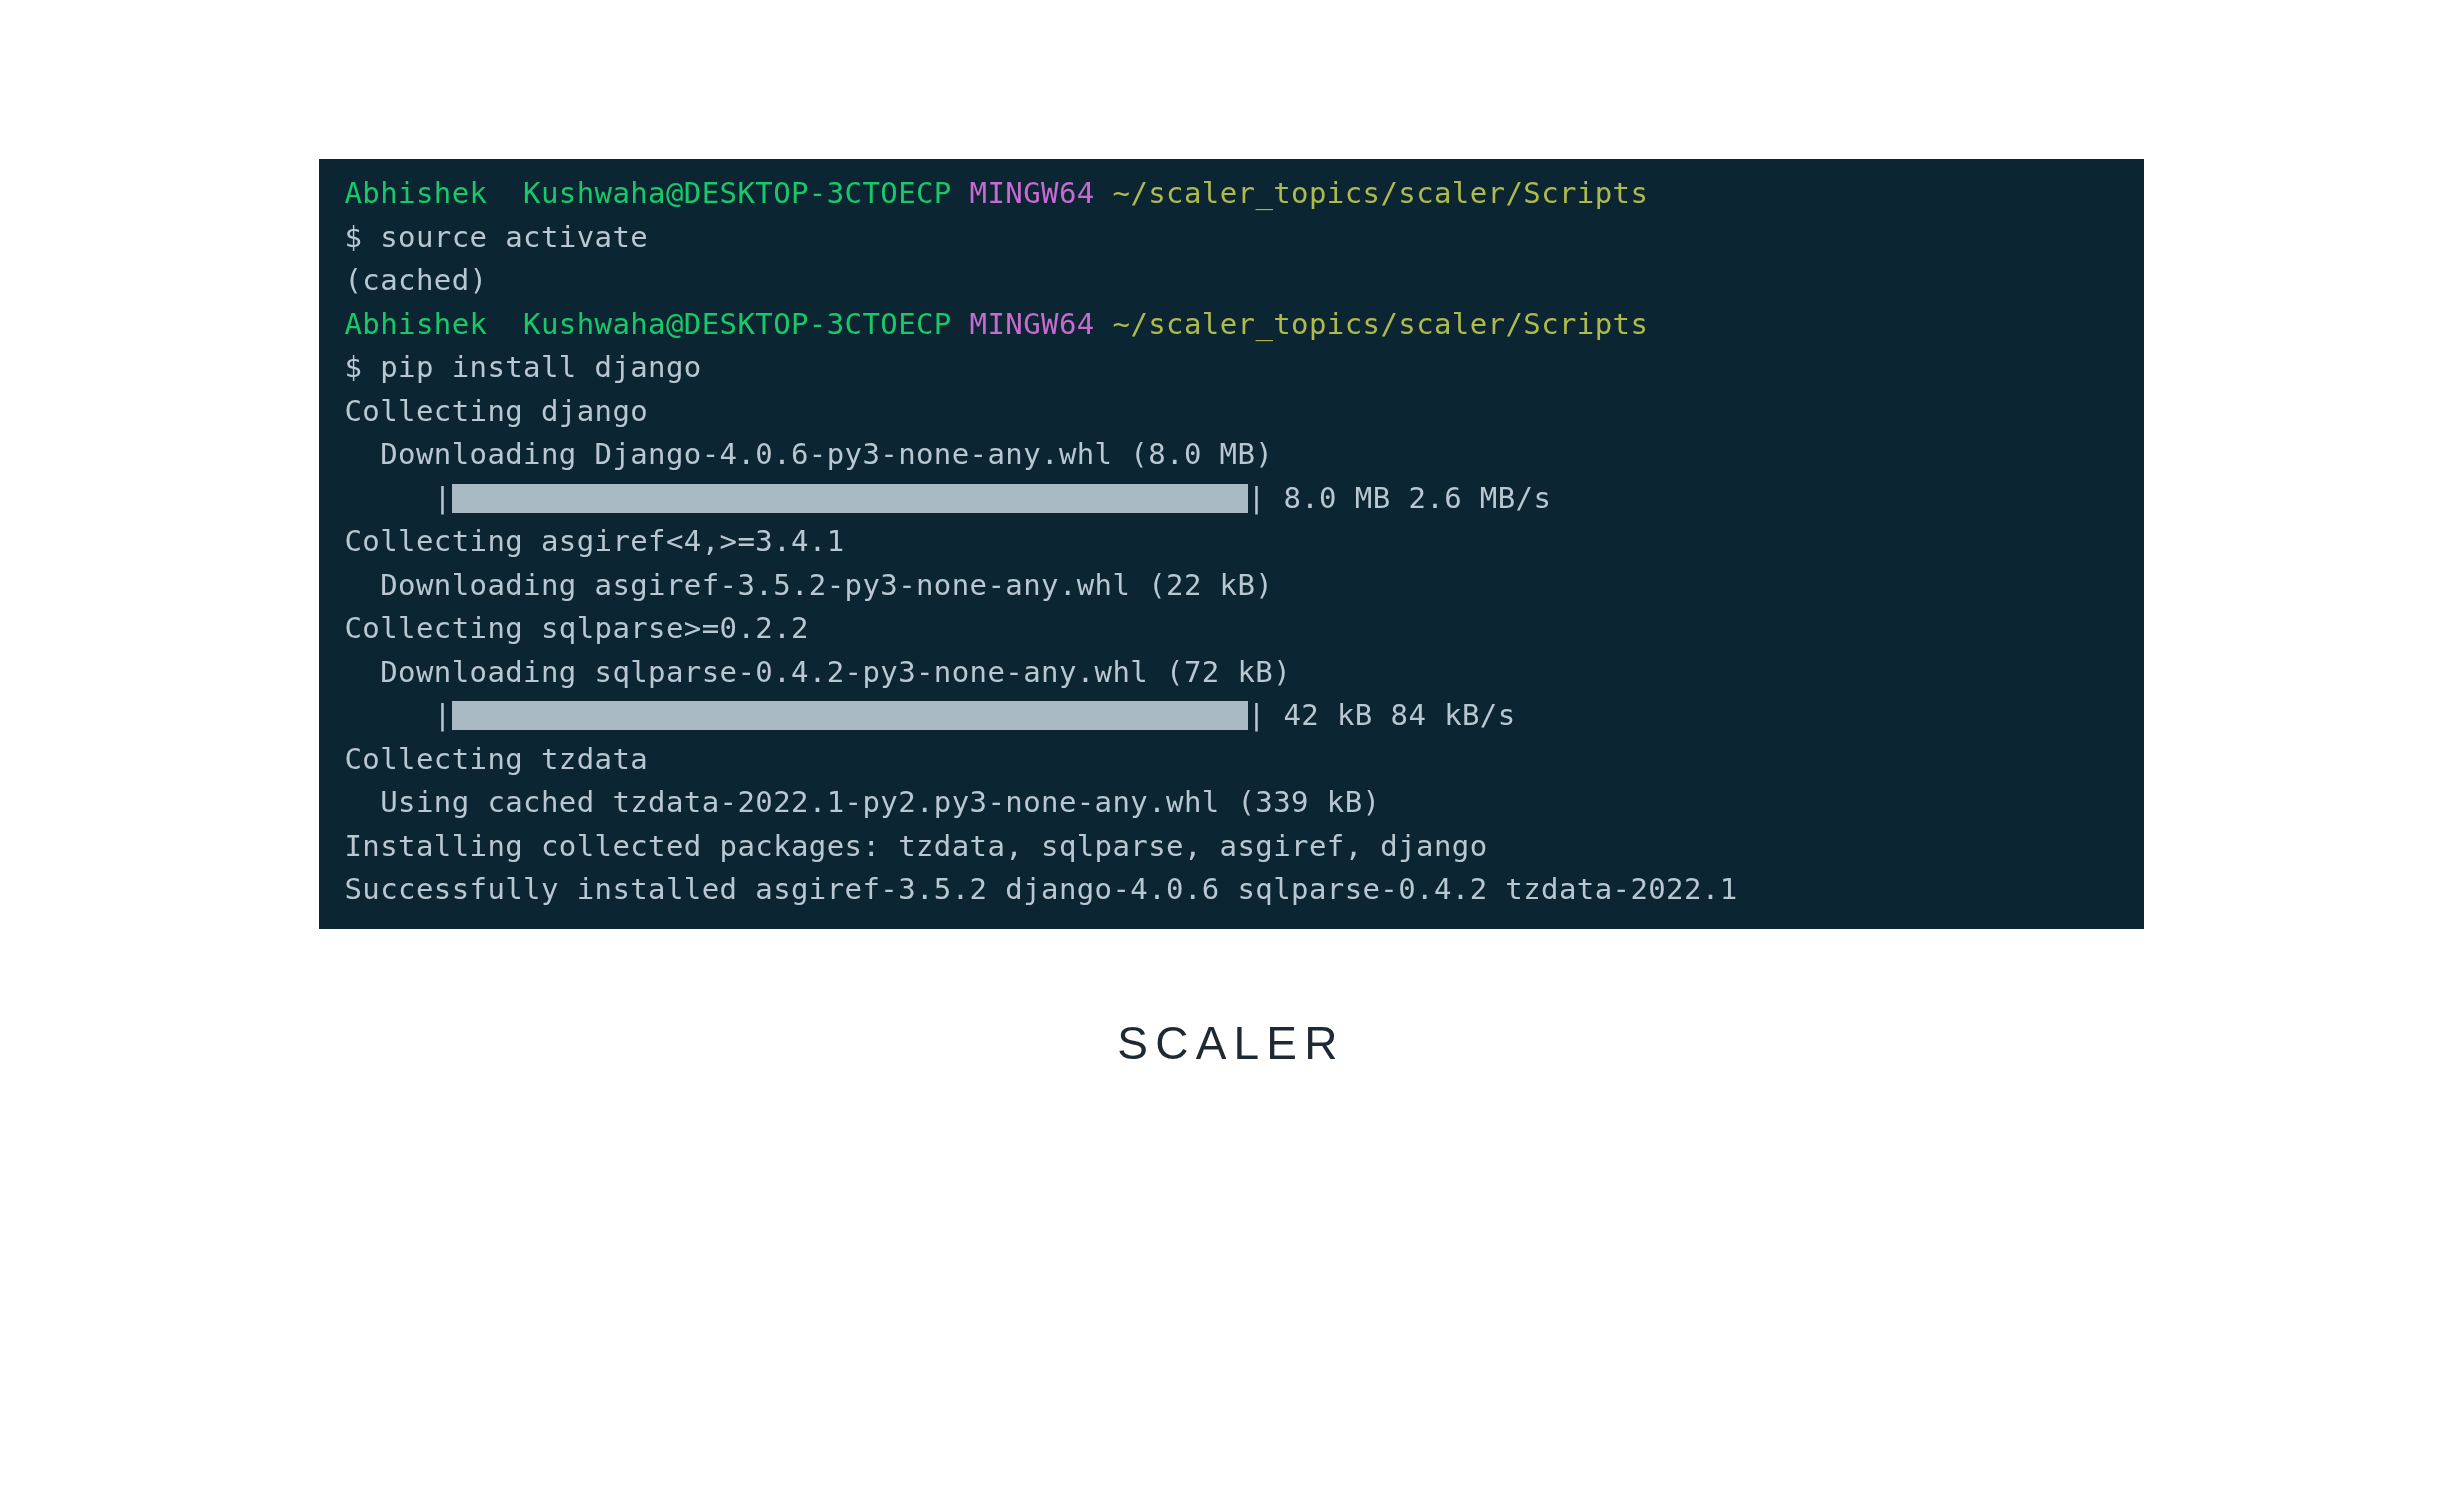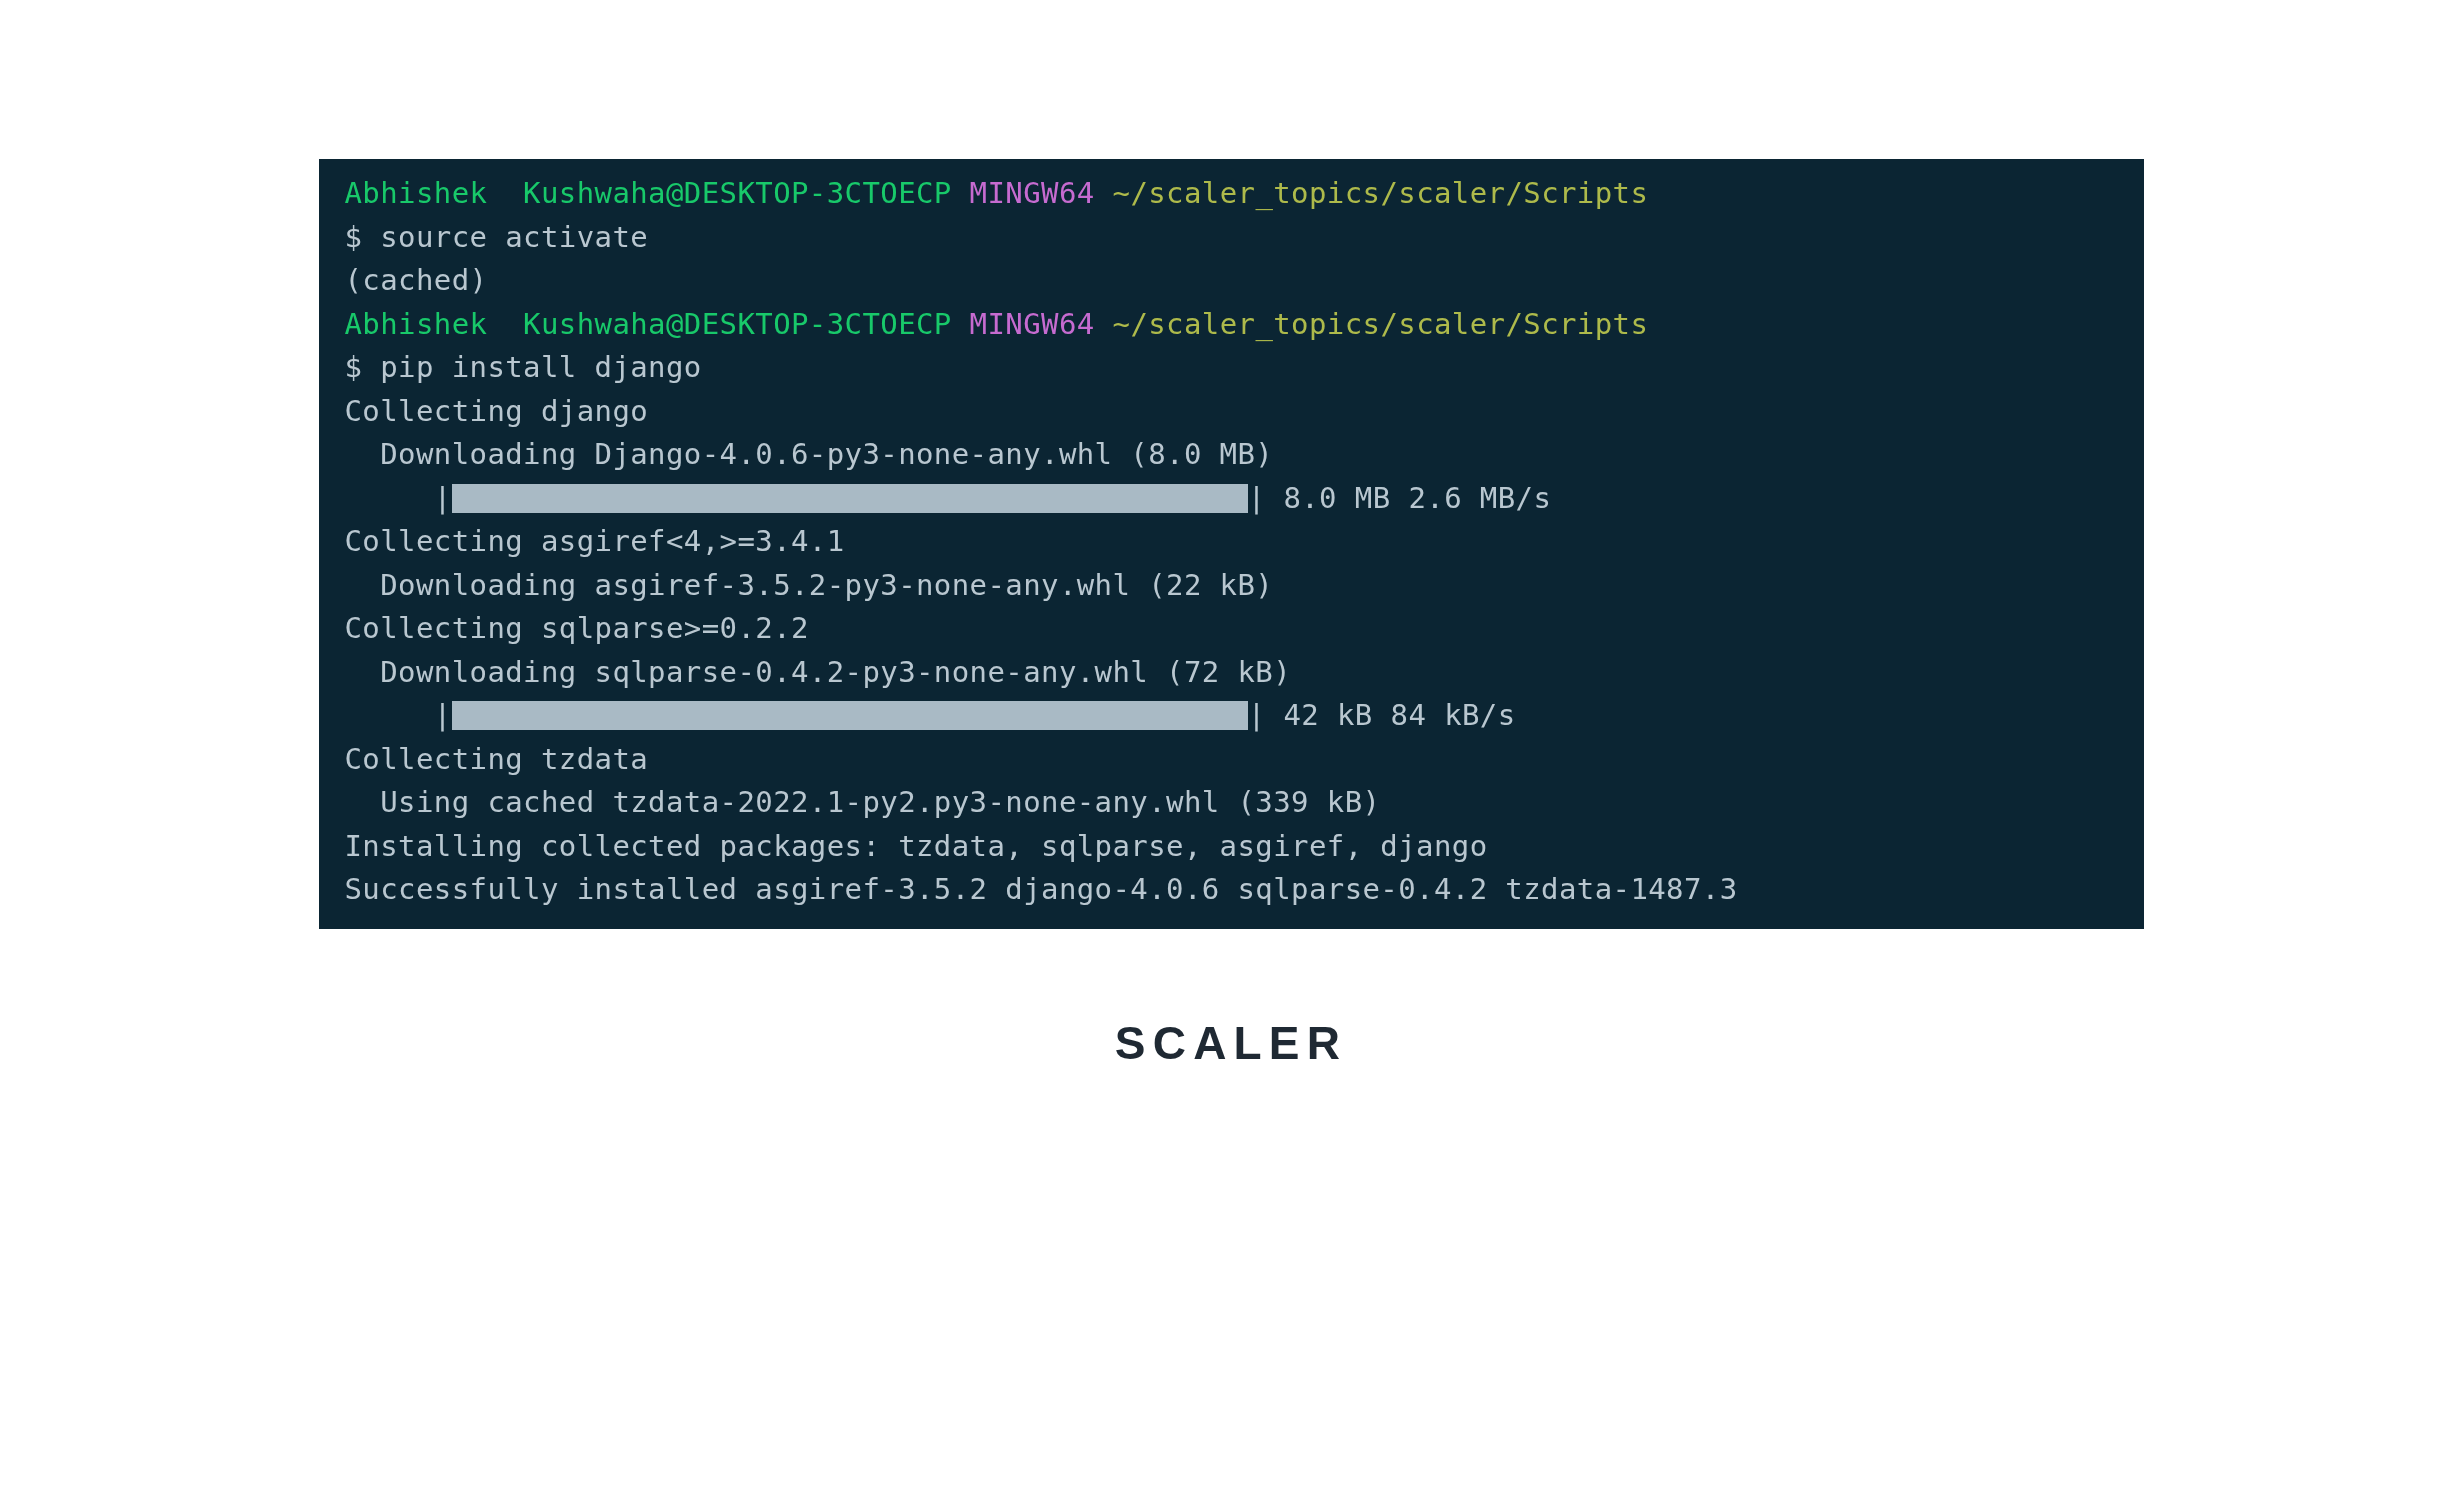--- a/index.html
+++ b/index.html
@@ -38,21 +38,21 @@
     width: 796px;
     margin-bottom: 2.9px;
   }
   .brand {
     margin-top: 87px;
     text-align: center;
     color: #1f2933;
   }
   .brand-title {
     font-family: -apple-system, 'Segoe UI', Arial, sans-serif;
-    font-weight: 700;
+    font-weight: 400;
     font-size: 46px;
     letter-spacing: 7.2px;
   }
   .brand-sub {
     font-family: 'Brush Script MT', 'Segoe Script', cursive;
     font-style: italic;
     font-size: 80px;
     color: #e91e63;
     margin-top: -16px;
     letter-spacing: 1.4px;
@@ -71,19 +71,19 @@
 <span class="plain">  Downloading Django-4.0.6-py3-none-any.whl (8.0 MB)</span>
 <span class="plain">     |</span><span class="bar"></span><span class="plain">| 8.0 MB 2.6 MB/s</span>
 <span class="plain">Collecting asgiref&lt;4,&gt;=3.4.1</span>
 <span class="plain">  Downloading asgiref-3.5.2-py3-none-any.whl (22 kB)</span>
 <span class="plain">Collecting sqlparse&gt;=0.2.2</span>
 <span class="plain">  Downloading sqlparse-0.4.2-py3-none-any.whl (72 kB)</span>
 <span class="plain">     |</span><span class="bar"></span><span class="plain">| 42 kB 84 kB/s</span>
 <span class="plain">Collecting tzdata</span>
 <span class="plain">  Using cached tzdata-2022.1-py2.py3-none-any.whl (339 kB)</span>
 <span class="plain">Installing collected packages: tzdata, sqlparse, asgiref, django</span>
-<span class="plain">Successfully installed asgiref-3.5.2 django-4.0.6 sqlparse-0.4.2 tzdata-1487.3</span></div>
+<span class="plain">Successfully installed asgiref-3.5.2 django-4.0.6 sqlparse-0.4.2 tzdata-2022.1</span></div>
 </div>
 
 <div class="brand">
   <div class="brand-title">SCALER</div>
 </div>
 
 
 </body></html>

